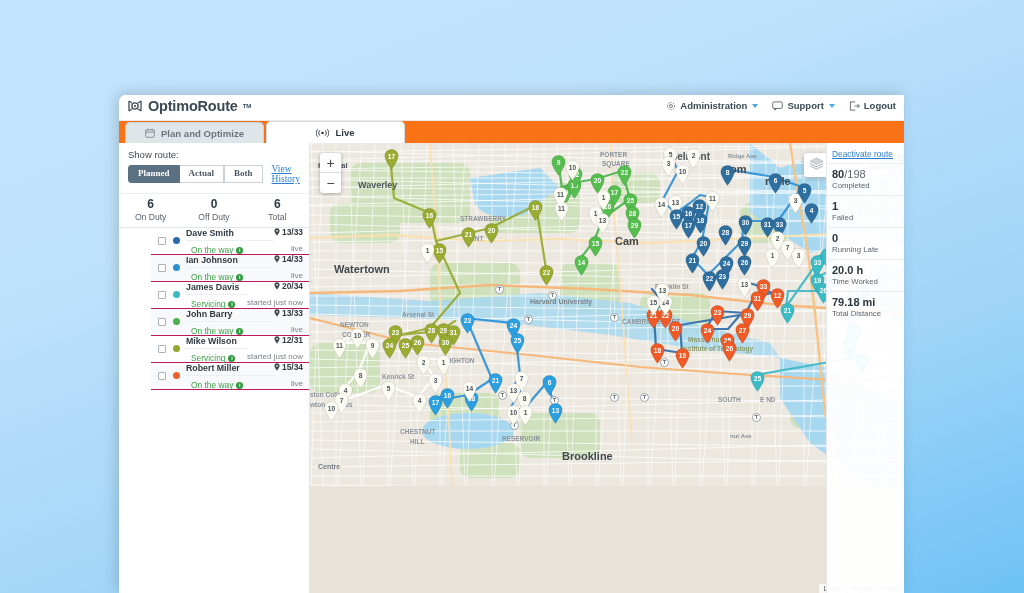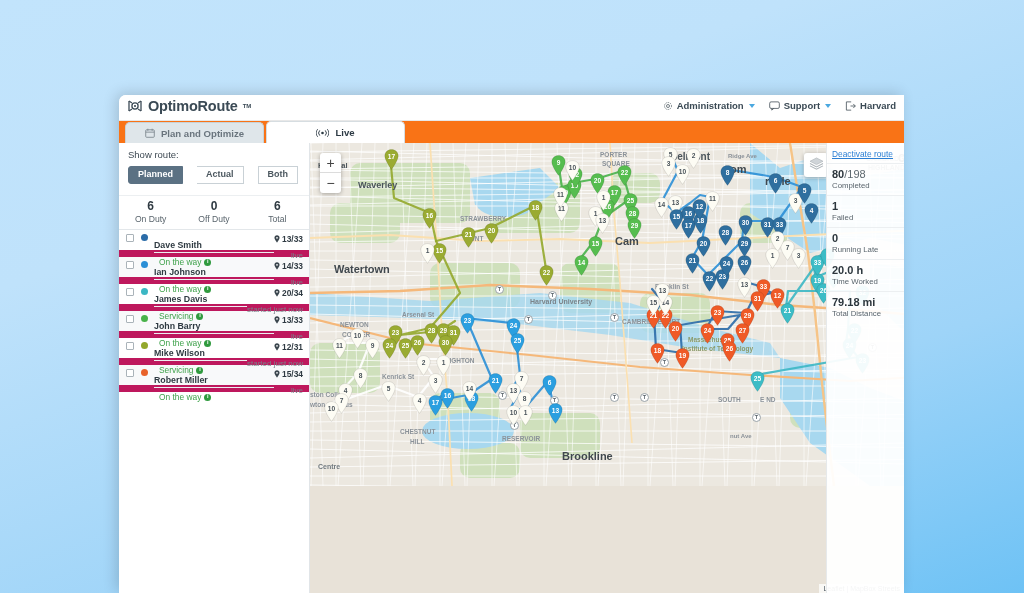--- a/index.html
+++ b/index.html
@@ -45,39 +45,39 @@
   }
   .tab.active { background: #fff; color: #2d3a44; border-color: #d6dde1; height: 22px; }
   .tab svg { display: block; }
 
   
   #body { display: flex; height: 450px; }
 
   
   #leftpanel { width: 191px; background: #fff; border-right: 1px solid #e1e5e8; position: relative; }
   #showroute { font-size: 9.5px; color: #3e4a53; padding: 6px 0 4px 9px; }
-  #routebtns { display: flex; align-items: center; padding: 0 0 0 9px; gap: 14px; }
+  #routebtns { display: flex; align-items: center; padding: 0 0 0 9px; gap: 0; font-family: Liberation Serif, serif; }
   .segbtn {
     font-size: 9px; font-weight: bold; color: #4c5860; background: #fff;
     border: 1px solid #c9d1d6; padding: 3px 9px; cursor: pointer; line-height: 1.1;
   }
   .segbtn:first-child { border-top-left-radius: 3px; border-bottom-left-radius: 3px; }
   .segbtn:last-of-type { border-top-right-radius: 3px; border-bottom-right-radius: 3px; border-left: none; }
   .segbtn.mid { border-left: none; }
   .segbtn.active { background: #5b7183; color: #fff; border-color: #5b7183; }
   #viewhistory { font-size: 9.5px; color: #2b7fd4; margin-left: 9px; text-decoration: underline; cursor: pointer; }
 
   #dutyrow { display: flex; margin-top: 9px; border-top: 1px solid #eceff1; border-bottom: 1px solid #e3e7ea; }
   .duty { flex: 1; text-align: center; padding: 4px 0 5px; }
   .duty .num { font-size: 12px; font-weight: bold; color: #2f3a42; line-height: 1.15; }
   .duty .lbl { font-size: 8.6px; color: #59646c; }
 
   .driver {
-    display: flex; padding: 4px 6px 4px 7px;
-    border-bottom: 7px solid #be185d; cursor: pointer; height: 27px;
+    display: flex; align-items: center; padding: 4px 6px 4px 7px;
+    border-bottom: 1px solid #be185d; cursor: pointer; height: 27px; margin-left: 32px;
   }
   .driver:nth-child(even) { background: #f8f9fa; }
   .driver .cb {
     width: 8px; height: 8px; border: 1px solid #aab3b9; background: #fff;
     border-radius: 1px; flex: 0 0 auto;
   }
   .driver .dot { width: 7px; height: 7px; border-radius: 50%; margin: 0 6px 0 7px; flex: 0 0 auto; }
   .driver .info { flex: 1 1 auto; min-width: 0; }
   .driver .name { font-size: 8.8px; font-weight: bold; color: #2f3a42; line-height: 1.25; white-space: nowrap; }
   .driver .stat { font-size: 8.4px; color: #3ea14a; line-height: 1.25; display: flex; align-items: center; gap: 3px; }
@@ -180,21 +180,21 @@
         <span>Support</span>
         <span class="caret"></span>
       </div>
       <div class="topnav-item">
         <span class="ic">
           <svg width="11" height="10" viewBox="0 0 16 14">
               <path d="M9 1 H2 V13 H9" fill="none" stroke="#4a555e" stroke-width="1.2"></path>
               <path d="M8 7 H15 M12 4 L15 7 L12 10" fill="none" stroke="#4a555e" stroke-width="1.2"></path>
             </svg>
         </span>
-        <span>Harvard</span>
+        <span>Logout</span>
       </div>
     </div>
   </div>
 
   <div id="tabs">
     <div class="tab">
       <span>
         <svg width="10" height="10" viewBox="0 0 14 14">
             <rect x="1" y="2.5" width="12" height="10.5" rx="1.2" fill="none" stroke="#7b858c" stroke-width="1.2"></rect>
             <path d="M1 5.8 H13" stroke="#7b858c" stroke-width="1.2"></path>

